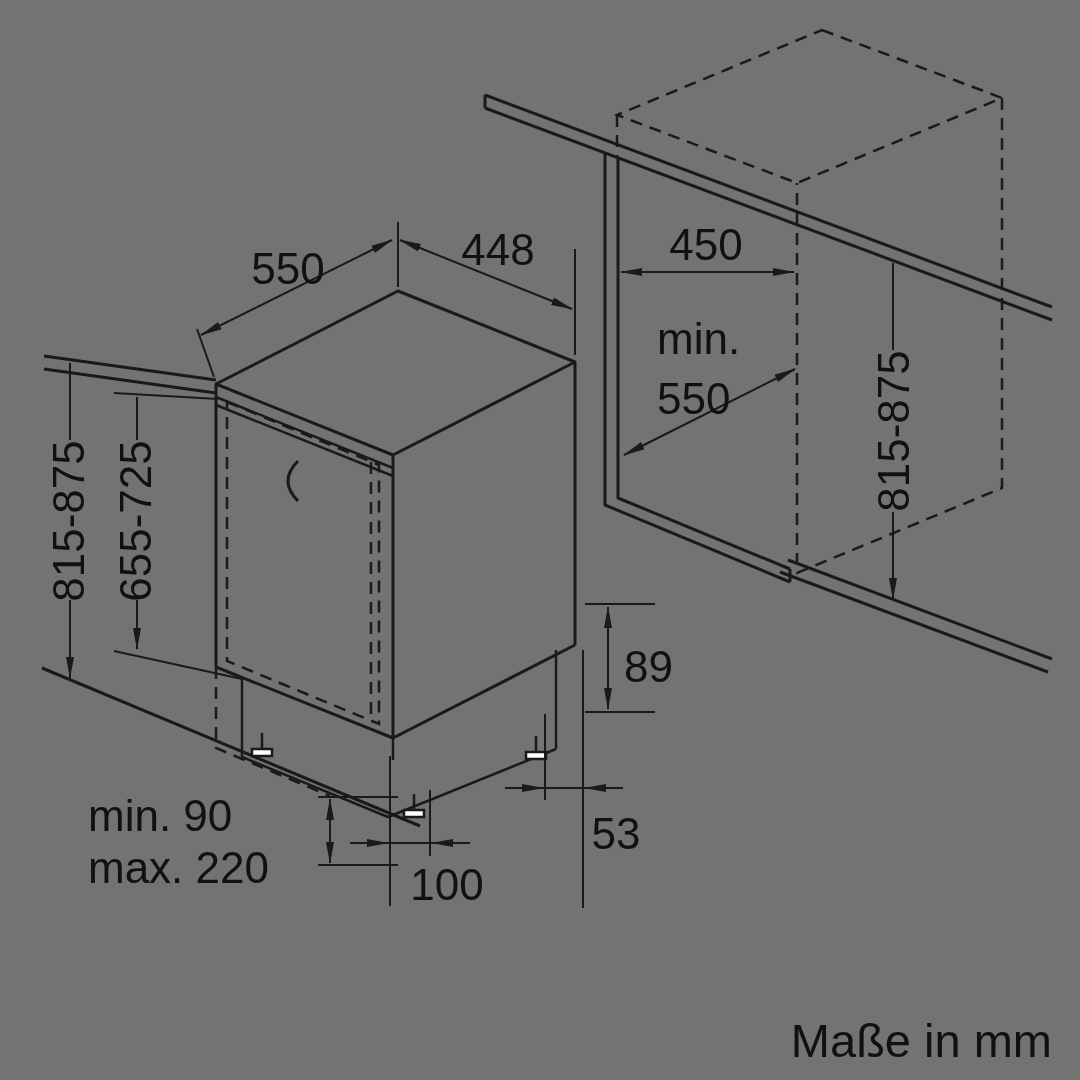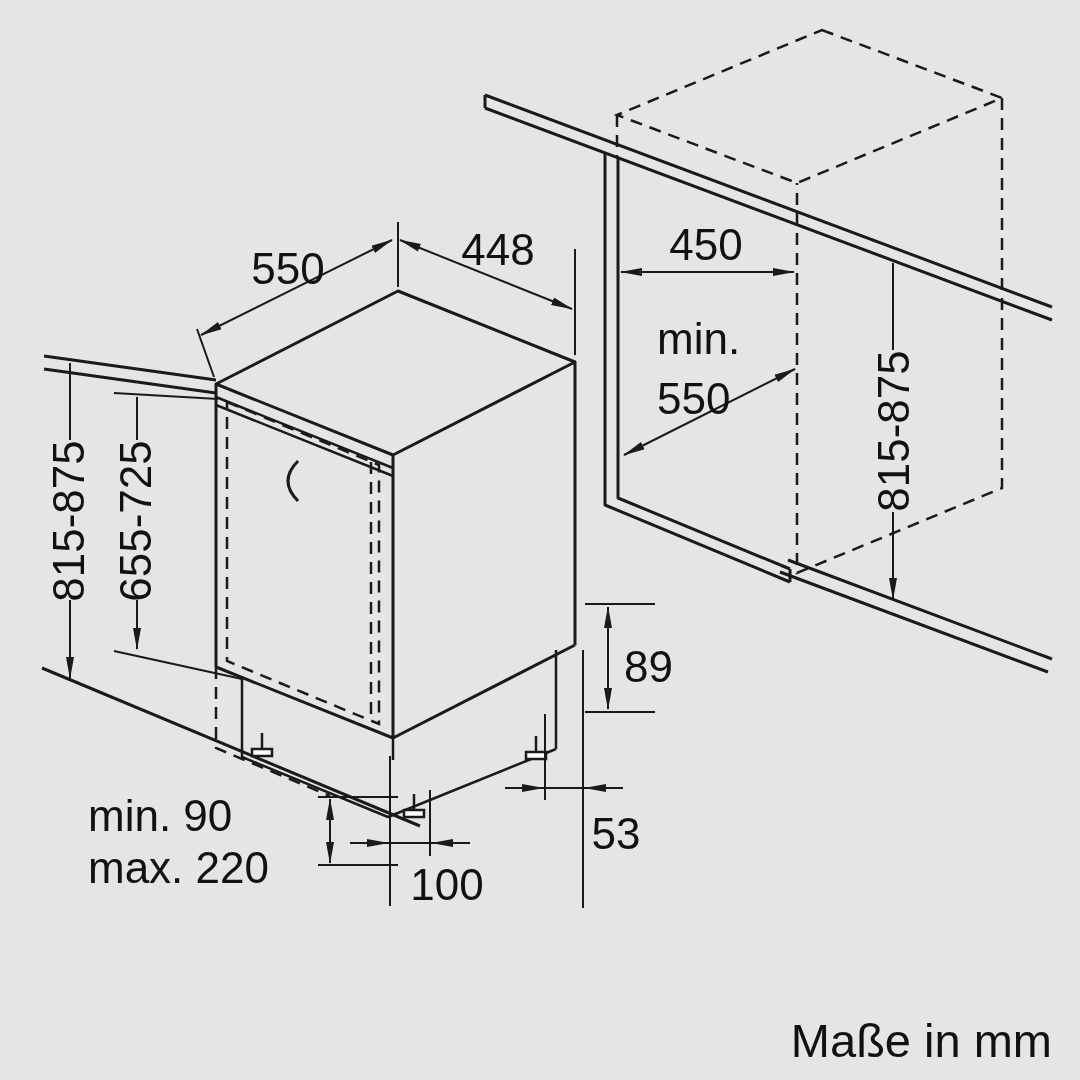--- a/index.html
+++ b/index.html
@@ -1,16 +1,16 @@
 <!DOCTYPE html>
 <html><head>
 <meta charset="utf-8">
 <style>
   html,body { margin:0; padding:0; background:#ffffff; }
-  .stage { width:1080px; height:1080px; background:#e5e5e5; position:relative; overflow:hidden; }
+  .stage { width:1080px; height:1080px; background:#737373; position:relative; overflow:hidden; }
   svg { display:block; }
   svg text {
     font-family:"Liberation Sans", sans-serif;
     font-size:44px;
     fill:#111111;
   }
   svg text.caption { font-size:47px; }
   .solid  { stroke:#1a1a1a; stroke-width:3;   fill:none; stroke-linejoin:round; }
   .med    { stroke:#1a1a1a; stroke-width:2.5; fill:none; stroke-linejoin:round; }
   .dashed { stroke:#1a1a1a; stroke-width:2.5; fill:none; stroke-dasharray:12 8; }

